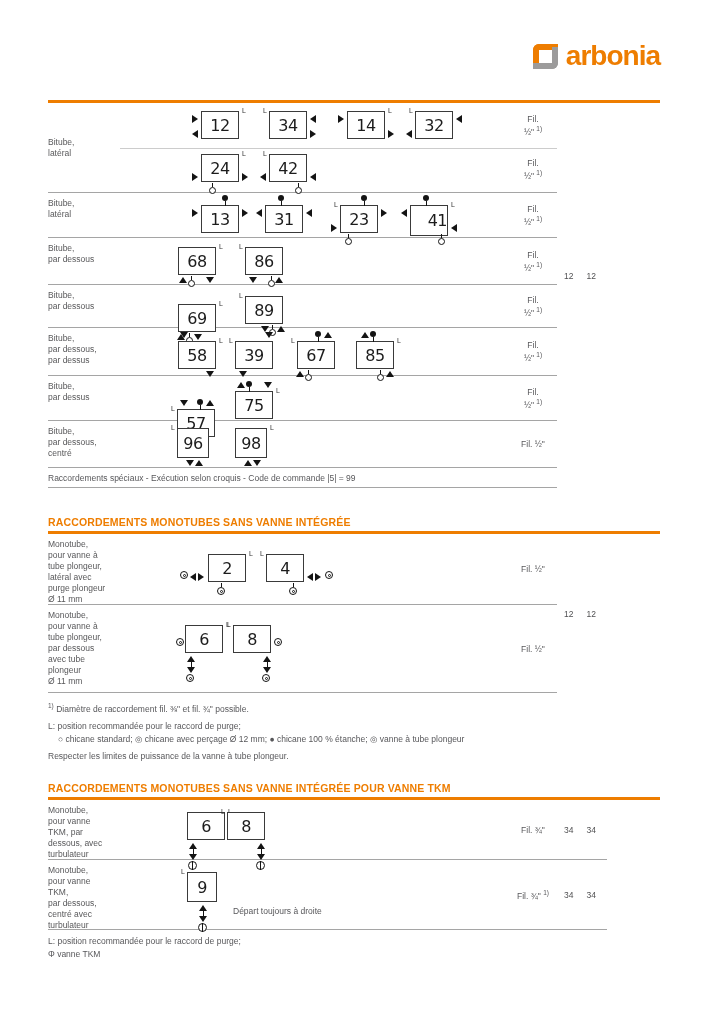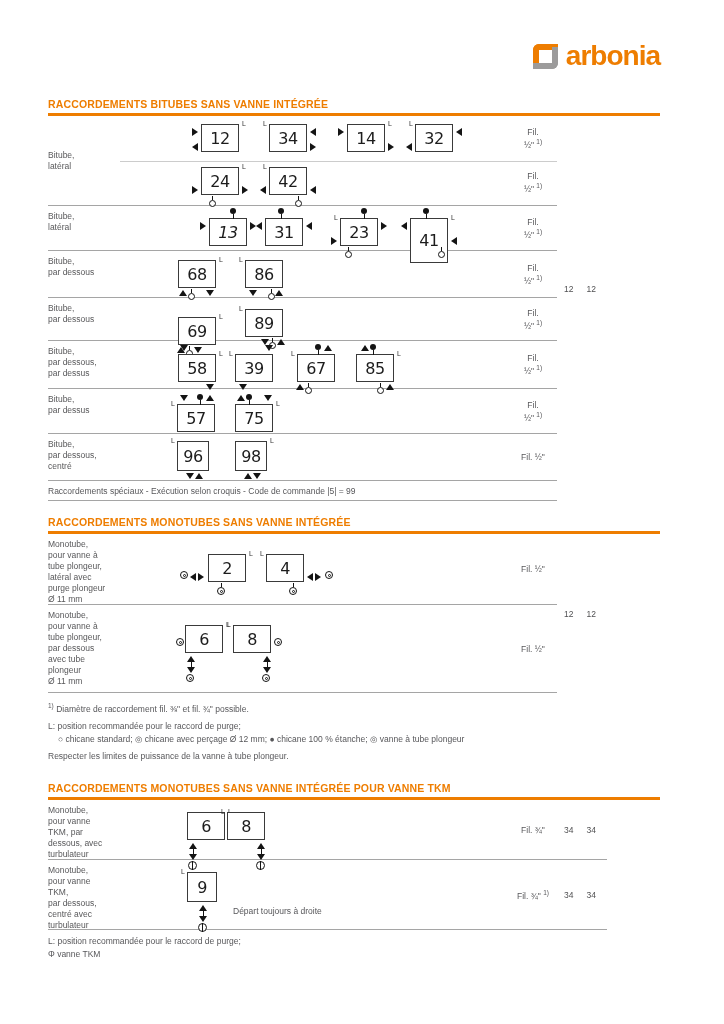--- a/index.html
+++ b/index.html
@@ -73,21 +73,20 @@
     <div class="lmark">
       <div class="o1"></div>
         <div class="o2"></div>
       <div class="g1"></div>
         <div class="g2"></div>
     </div>
     <div class="ltext">arbonia</div>
   </header>
 
   <section class="sec" id="sec0">
-    <h2>RACCORDEMENTS BITUBES SANS VANNE INTÉGRÉE</h2>
     <div class="orule"></div>
     <div class="rows">
         <div class="row lc" style="height: 90px;">
           <div class="subdiv"></div>
           <div class="label">
             <div class="ll">Bitube,</div>
             <div class="ll">latéral</div>
           </div>
           <div class="diagArea">
             <div class="diag" style="left: 16px; top: 8px;">
@@ -157,21 +156,21 @@
               <div class="fl">½" <sup>1)</sup></div>
             </div>
           </div>
         </div>
         <div class="row" style="height: 45px;">
           <div class="label">
             <div class="ll">Bitube,</div>
             <div class="ll">latéral</div>
           </div>
           <div class="diagArea">
-            <div class="diag" style="left: 24px; top: 12px; font-style: italic;">
+            <div class="diag" style="left: 16px; top: 12px;">
               <div class="radiator" style="width: 38px; height: 28px;">
                 <div class="rnum">13</div>
                 <div class="part tri r" style="left: -10px; top: 3px;"></div>
                 <div class="part dotg" style="left: 20px; top: -11px;">
                   <div class="c"></div>
                   <div class="s"></div>
                 </div>
                 <div class="part tri r" style="left: 40px; top: 3px;"></div>
               </div>
             </div>
@@ -196,21 +195,21 @@
                 </div>
                 <div class="part tri r" style="left: 40px; top: 3px;"></div>
                 <div class="part tri r" style="left: -10px; top: 18px;"></div>
                 <div class="part circg" style="left: 4px; top: 28px;">
                   <div class="s"></div>
                   <div class="c"></div>
                 </div>
               </div>
             </div>
             <div class="diag" style="left: 225px; top: 12px;">
-              <div class="radiator" style="width: 38px; height: 45px;">
+              <div class="radiator" style="width: 38px; height: 31px; justify-content: flex-end;">
                 <div class="rnum">41</div>
                 <div class="part tri l" style="left: -10px; top: 3px;"></div>
                 <div class="part dotg" style="left: 12px; top: -11px;">
                   <div class="c"></div>
                   <div class="s"></div>
                 </div>
                 <div class="part pL" style="left: 40px; top: -4px;">L</div>
                 <div class="part tri l" style="left: 40px; top: 18px;"></div>
                 <div class="part circg" style="left: 27px; top: 28px;">
                   <div class="s"></div>
@@ -368,21 +367,21 @@
               <div class="fl">½" <sup>1)</sup></div>
             </div>
           </div>
         </div>
         <div class="row" style="height: 45px;">
           <div class="label">
             <div class="ll">Bitube,</div>
             <div class="ll">par dessus</div>
           </div>
           <div class="diagArea">
-            <div class="diag" style="left: -8px; top: 15px; text-align: center;">
+            <div class="diag" style="left: -8px; top: 33px; text-align: center;">
               <div class="radiator" style="width: 38px; height: 28px;">
                 <div class="rnum">57</div>
                 <div class="part pL" style="left: -7px; top: -4px;">L</div>
                 <div class="part tri d" style="left: 2px; top: -10px;"></div>
                 <div class="part dotg" style="left: 19px; top: -11px;">
                   <div class="c"></div>
                   <div class="s"></div>
                 </div>
                 <div class="part tri u" style="left: 28px; top: -10px;"></div>
               </div>

